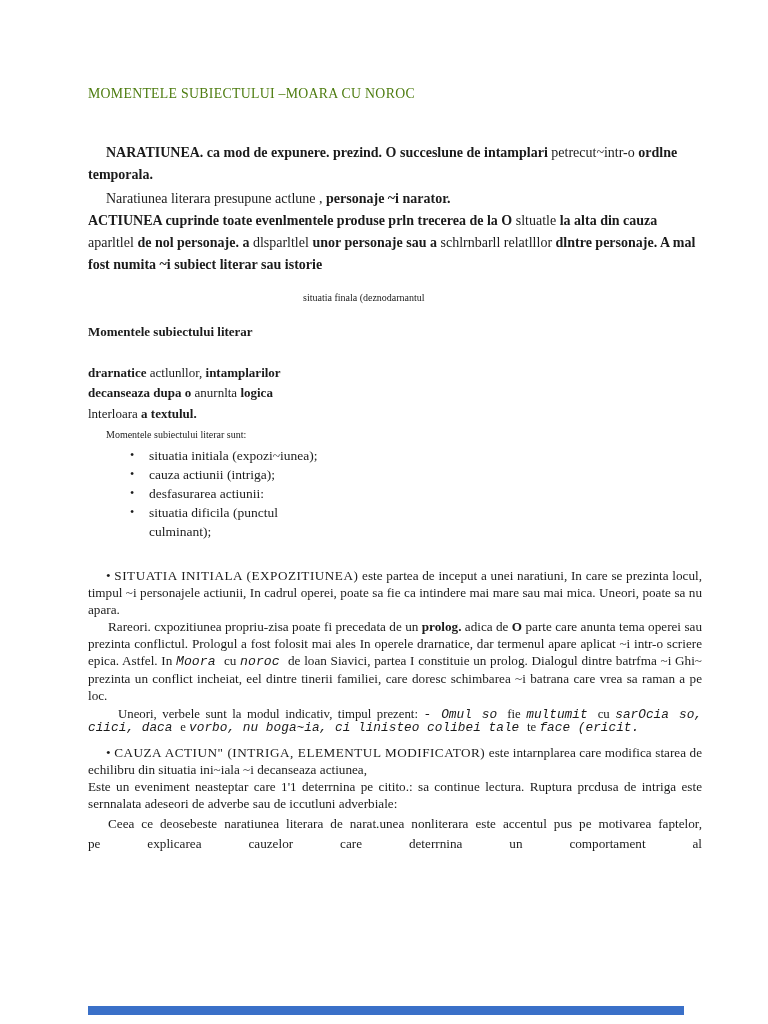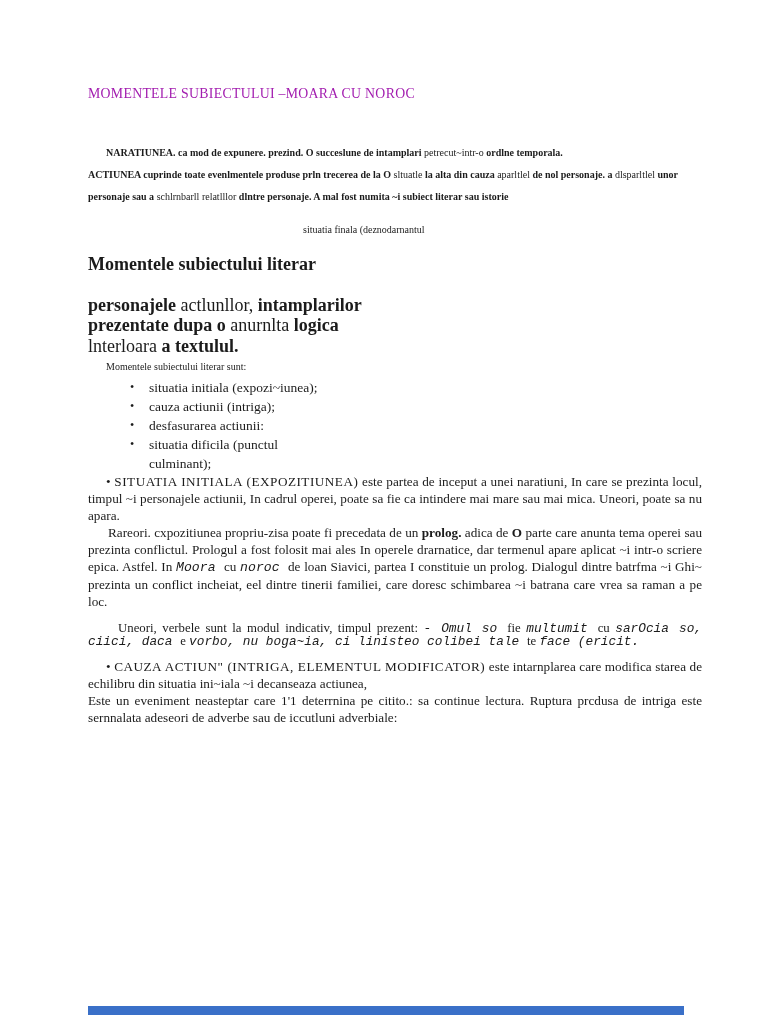--- a/index.html
+++ b/index.html
@@ -2,57 +2,58 @@
 <html><head>
 <meta charset="utf-8">
 <style>
   html,body{margin:0;padding:0;}
   body{
     width:768px;height:1024px;background:#ffffff;position:relative;overflow:hidden;
     font-family:"Liberation Serif","DejaVu Serif",serif;
   }
   .page{position:absolute;inset:0;padding:86px 66px 0 88px;box-sizing:border-box;}
   .title{
-    font-size:13.8px;font-weight:normal;letter-spacing:.3px;margin:0;color:#a21caf;
+    font-size:13.8px;font-weight:normal;letter-spacing:.3px;margin:0;color:#4d7c0f;
   }
   .para{margin:0;color:#1b1b1b;}
   .b{font-weight:bold;}
   .i{font-style:italic;font-family:Liberation Mono, monospace;}
   .sp{letter-spacing:.5px;}
-  .u14{font-size:10px;line-height:22px;}
+  .u14{font-size:14px;line-height:22px;}
   .u13a{font-size:10px;line-height:20px;}
-  .b5{font-size:18px;line-height:20.4px;}
+  .b5{font-size:13px;line-height:20.4px;}
   .l13{font-size:13.2px;line-height:17px;text-align:justify;}
   .l13b{font-size:13.2px;line-height:17px;text-align:justify;}
   .lh19{line-height:19.5px;}
   .quote{font-size:12.8px;line-height:12px;text-align:justify;}
   .ind1{text-indent:18px;}
   .ind2{text-indent:20px;}
   .ind3{text-indent:30px;}
   .ml215{margin-left:215px;}
   .ws{word-spacing:3.2px;text-align-last:justify;}
-  .mt1{margin-top:1px;}  .mt2{margin-top:2px;}  .mt4{margin-top:12px;}
+  .mt1{margin-top:1px;}  .mt2{margin-top:2px;}  .mt4{margin-top:4px;}
   .mt10{margin-top:10px;}.mt12{margin-top:12px;}.mt14{margin-top:14px;}
-  .mt26{}.mt40{margin-top:40px;}
+  .mt26{margin-top:26px;}.mt40{margin-top:40px;}
   .bullet-list{margin:1px 0 0 42px;font-size:13.5px;line-height:19px;color:#1b1b1b;}
   .bullet-item{display:flex;}
   .bullet-dot{width:19px;flex:none;font-size:12px;}
   .bullet-text{white-space:pre-line;}
   .footer-bar{position:absolute;left:88px;bottom:9px;width:596px;height:9px;}
 </style>
 </head>
 <body style="background: rgb(255, 255, 255);">
 
 <div class="page">
   <h1 class="title">MOMENTELE SUBIECTULUI –MOARA CU NOROC</h1>
   <main>
       <p class="para u14 ind1 mt40"><span class="b">NARATIUNEA. ca mod de expunere. prezind. O succeslune de intamplari </span><span>petrecut~intr-o </span><span class="b">ordlne temporala.</span></p>
+      <p class="para u14 ind1 mt2"><span>Naratiunea literara presupune actlune , </span><span class="b">personaje ~i narator.</span></p>
       <p class="para u14"><span class="b">ACTIUNEA cuprinde toate evenlmentele produse prln trecerea de la O </span><span>sltuatle </span><span class="b">la alta din cauza </span><span>aparltlel </span><span class="b">de nol personaje. a </span><span>dlsparltlel </span><span class="b">unor personaje sau a </span><span>schlrnbarll relatlllor </span><span class="b">dlntre personaje. A mal fost numita ~i subiect literar sau istorie</span></p>
       <p class="para u13a ml215 mt12"><span>situatia finala (deznodarnantul</span></p>
-      <p class="para b5 mt14"><span class="b">Momentele subiectului literar</span><br><br><span class="b">personajele </span><span>actlunllor, </span><span class="b">intamplarilor</span><br><span class="b">prezentate dupa o </span><span>anurnlta </span><span class="b">logica</span><br><span>lnterloara </span><span class="b">a textulul.</span></p>
+      <p class="para b5 mt14"><span class="b">Momentele subiectului literar</span><br><br><span class="b">drarnatice </span><span>actlunllor, </span><span class="b">intamplarilor</span><br><span class="b">decanseaza dupa o </span><span>anurnlta </span><span class="b">logica</span><br><span>lnterloara </span><span class="b">a textulul.</span></p>
       <p class="para u13a ind1 mt1"><span>Momentele subiectului literar sunt:</span></p>
       <div class="bullet-list">
         <div class="bullet-item">
           <span class="bullet-dot">•</span>
           <span class="bullet-text">situatia initiala (expozi~iunea);</span>
         </div>
         <div class="bullet-item">
           <span class="bullet-dot">•</span>
           <span class="bullet-text">cauza actiunii (intriga);</span>
         </div>
@@ -64,16 +65,17 @@
           <span class="bullet-dot">•</span>
           <span class="bullet-text">situatia dificila (punctul
 culminant);</span>
         </div>
       </div>
       <p class="para l13 ind1 mt26"><span>• </span><span class="sp">SITUATIA INITIALA (EXPOZITIUNEA)</span><span> este partea de inceput a unei naratiuni, In care se prezinta locul, timpul ~i personajele actiunii, In cadrul operei, poate sa fie ca intindere mai mare sau mai mica. Uneori, poate sa nu apara.</span></p>
       <p class="para l13 ind2"><span>Rareori. cxpozitiunea propriu-zisa poate fi precedata de un </span><span class="b">prolog. </span><span>adica de </span><span class="b">O </span><span>parte care anunta tema operei sau prezinta conflictul. Prologul a fost folosit mai ales In operele drarnatice, dar termenul apare aplicat ~i intr-o scriere epica. Astfel. In </span><span class="i">Moora </span><span>cu </span><span class="i">noroc </span><span>de loan Siavici, partea I constituie un prolog. Dialogul dintre batrfma ~i Ghi~ prezinta un conflict incheiat, eel dintre tinerii familiei, care doresc schimbarea ~i batrana care vrea sa raman a pe loc.</span></p>
       <p class="para quote ind3 mt4"><span>Uneori, verbele sunt la modul indicativ, timpul prezent: </span><span class="i">- Omul so </span><span>fie </span><span class="i">multumit </span><span>cu </span><span class="i">sarOcia so, ciici, daca </span><span>e </span><span class="i">vorbo, nu boga~ia, ci linisteo colibei tale </span><span>te </span><span class="i">face (ericit.</span></p>
       <p class="para l13b ind1 mt10"><span>• </span><span class="sp">CAUZA ACTIUN" (INTRIGA, ELEMENTUL MODIFICATOR)</span><span> este intarnplarea care modifica starea de echilibru din situatia ini~iala ~i decanseaza actiunea,</span></p>
       <p class="para l13b"><span>Este un eveniment neasteptar care 1'1 deterrnina pe citito.: sa continue lectura. Ruptura prcdusa de intriga este sernnalata adeseori de adverbe sau de iccutluni adverbiale:</span></p>
+      <p class="para l13 ind2 ws lh19 mt2"><span>Ceea ce deosebeste naratiunea literara de narat.unea nonliterara este accentul pus pe motivarea faptelor, pe explicarea cauzelor care deterrnina un comportament al</span></p>
     </main>
 </div>
 
 <div class="footer-bar" style="background: rgb(58, 112, 200);"></div>
 
 </body></html>

